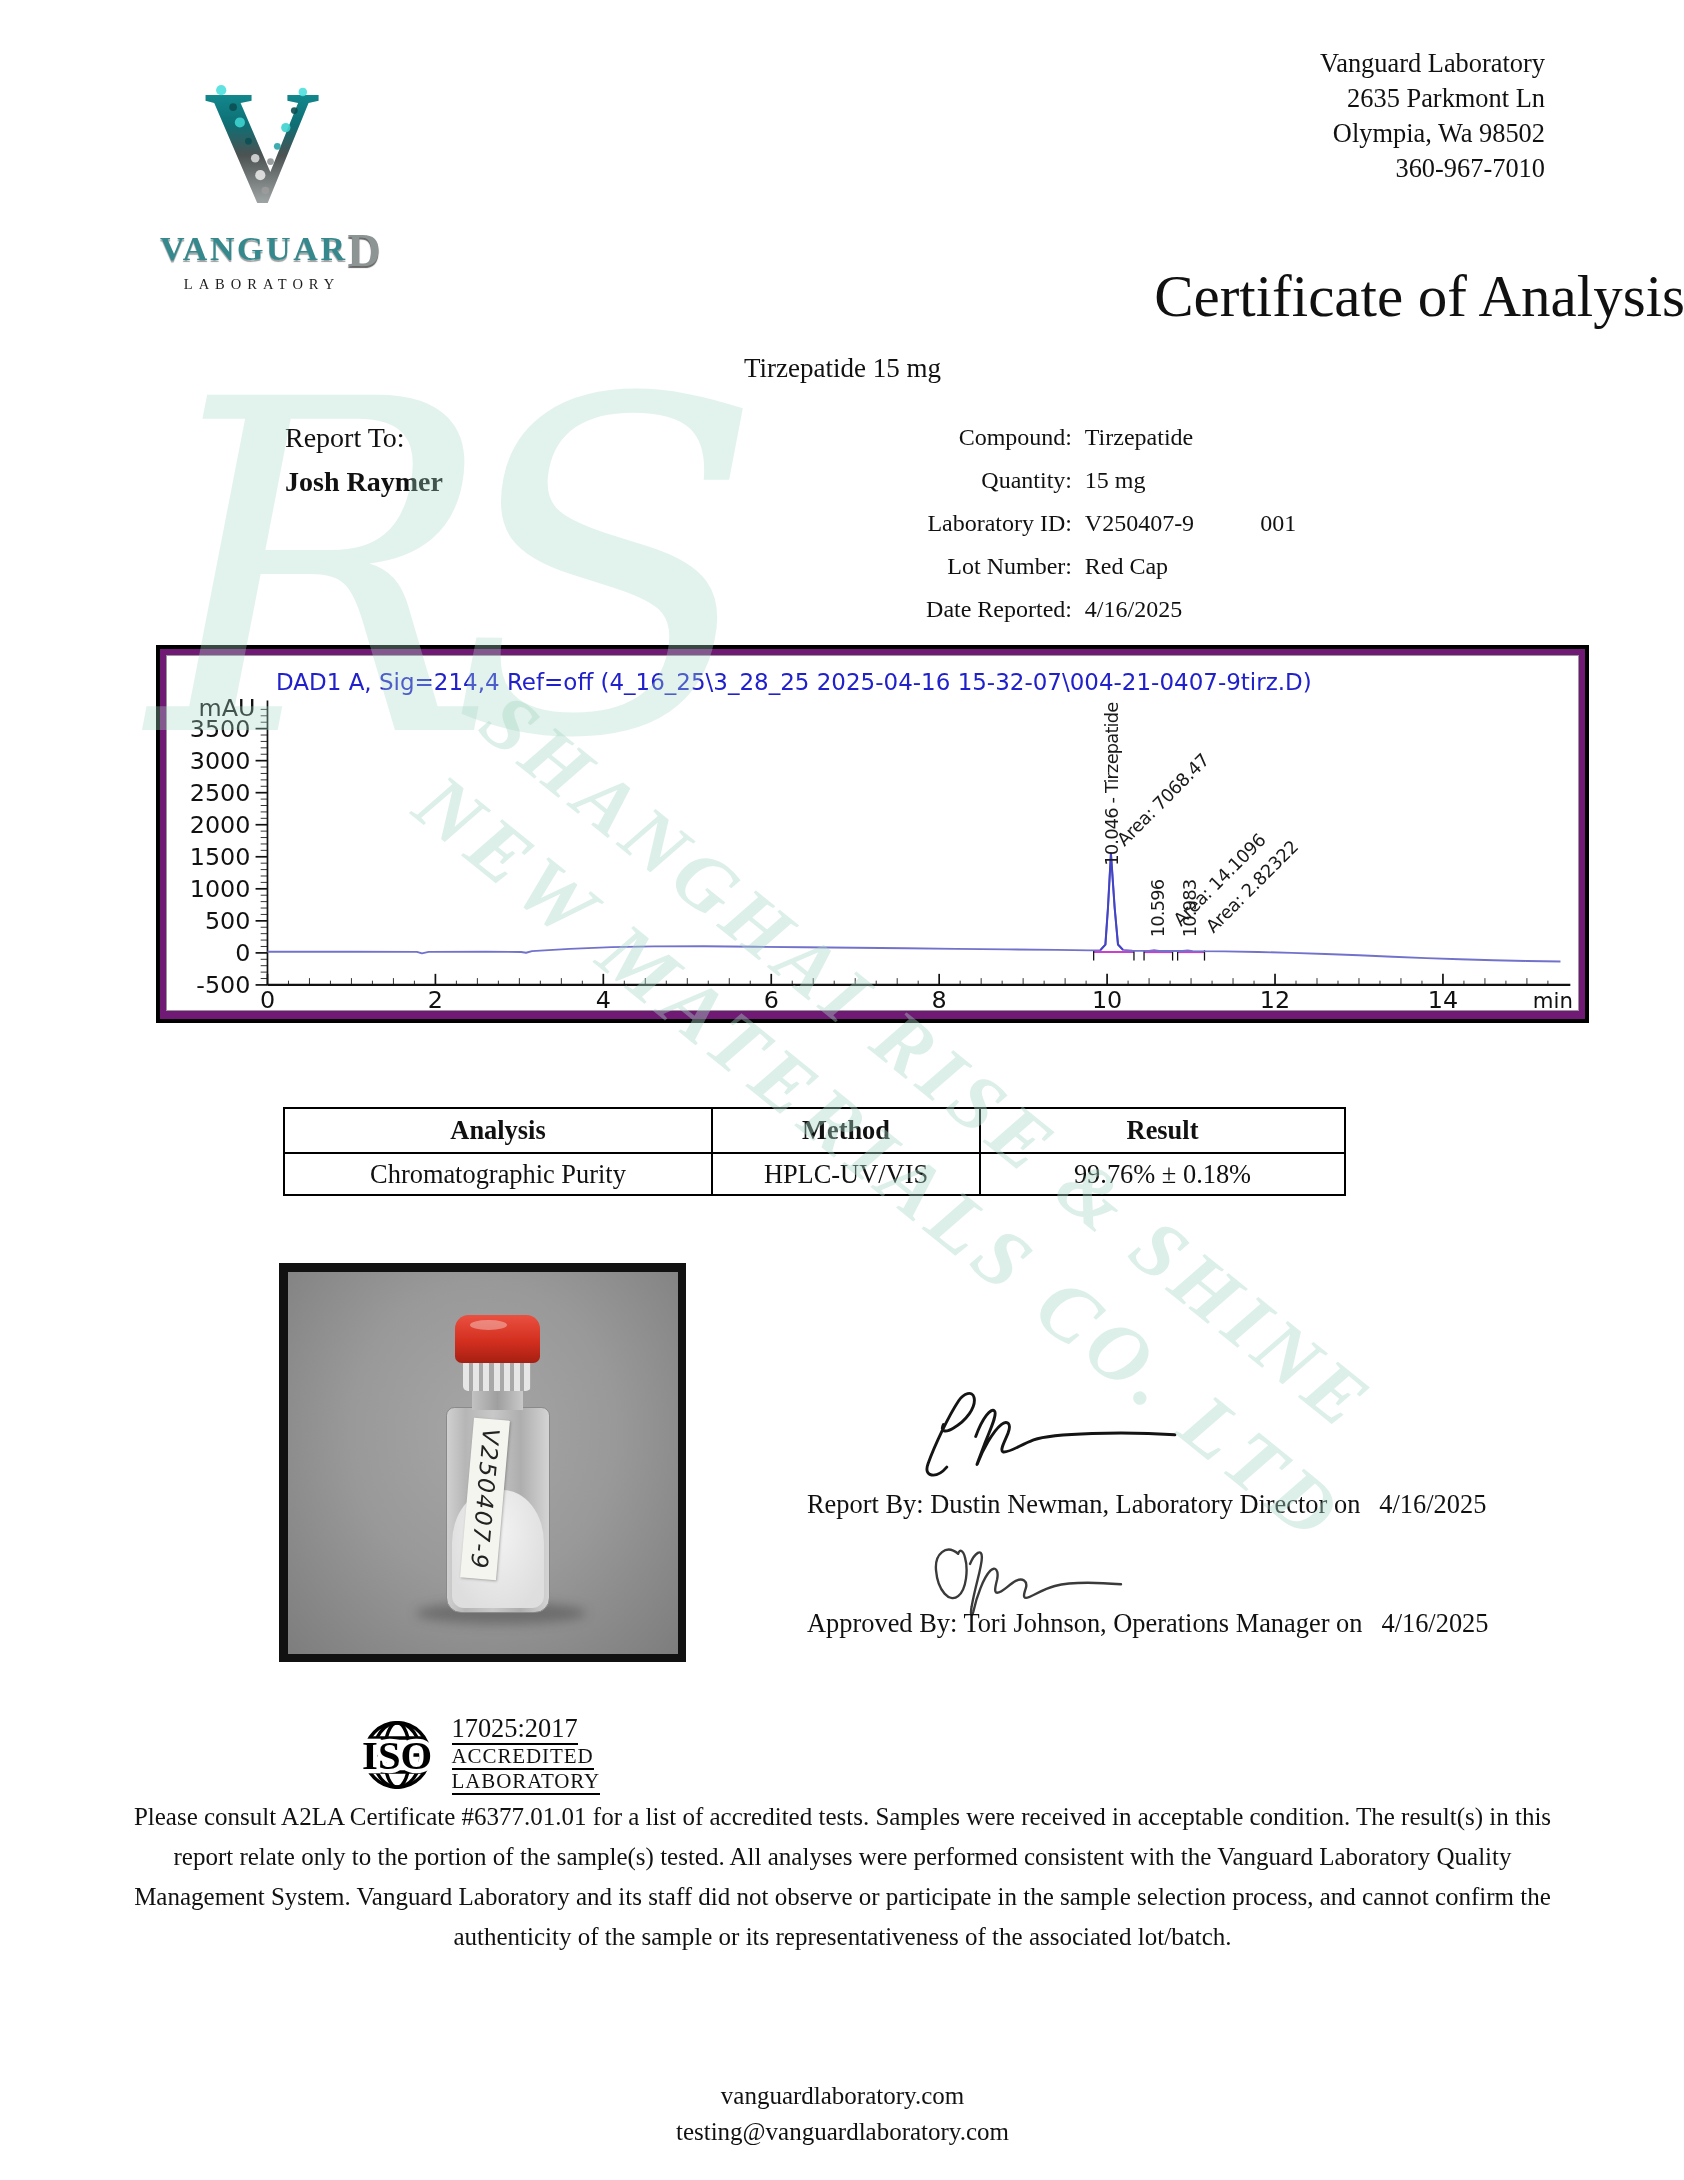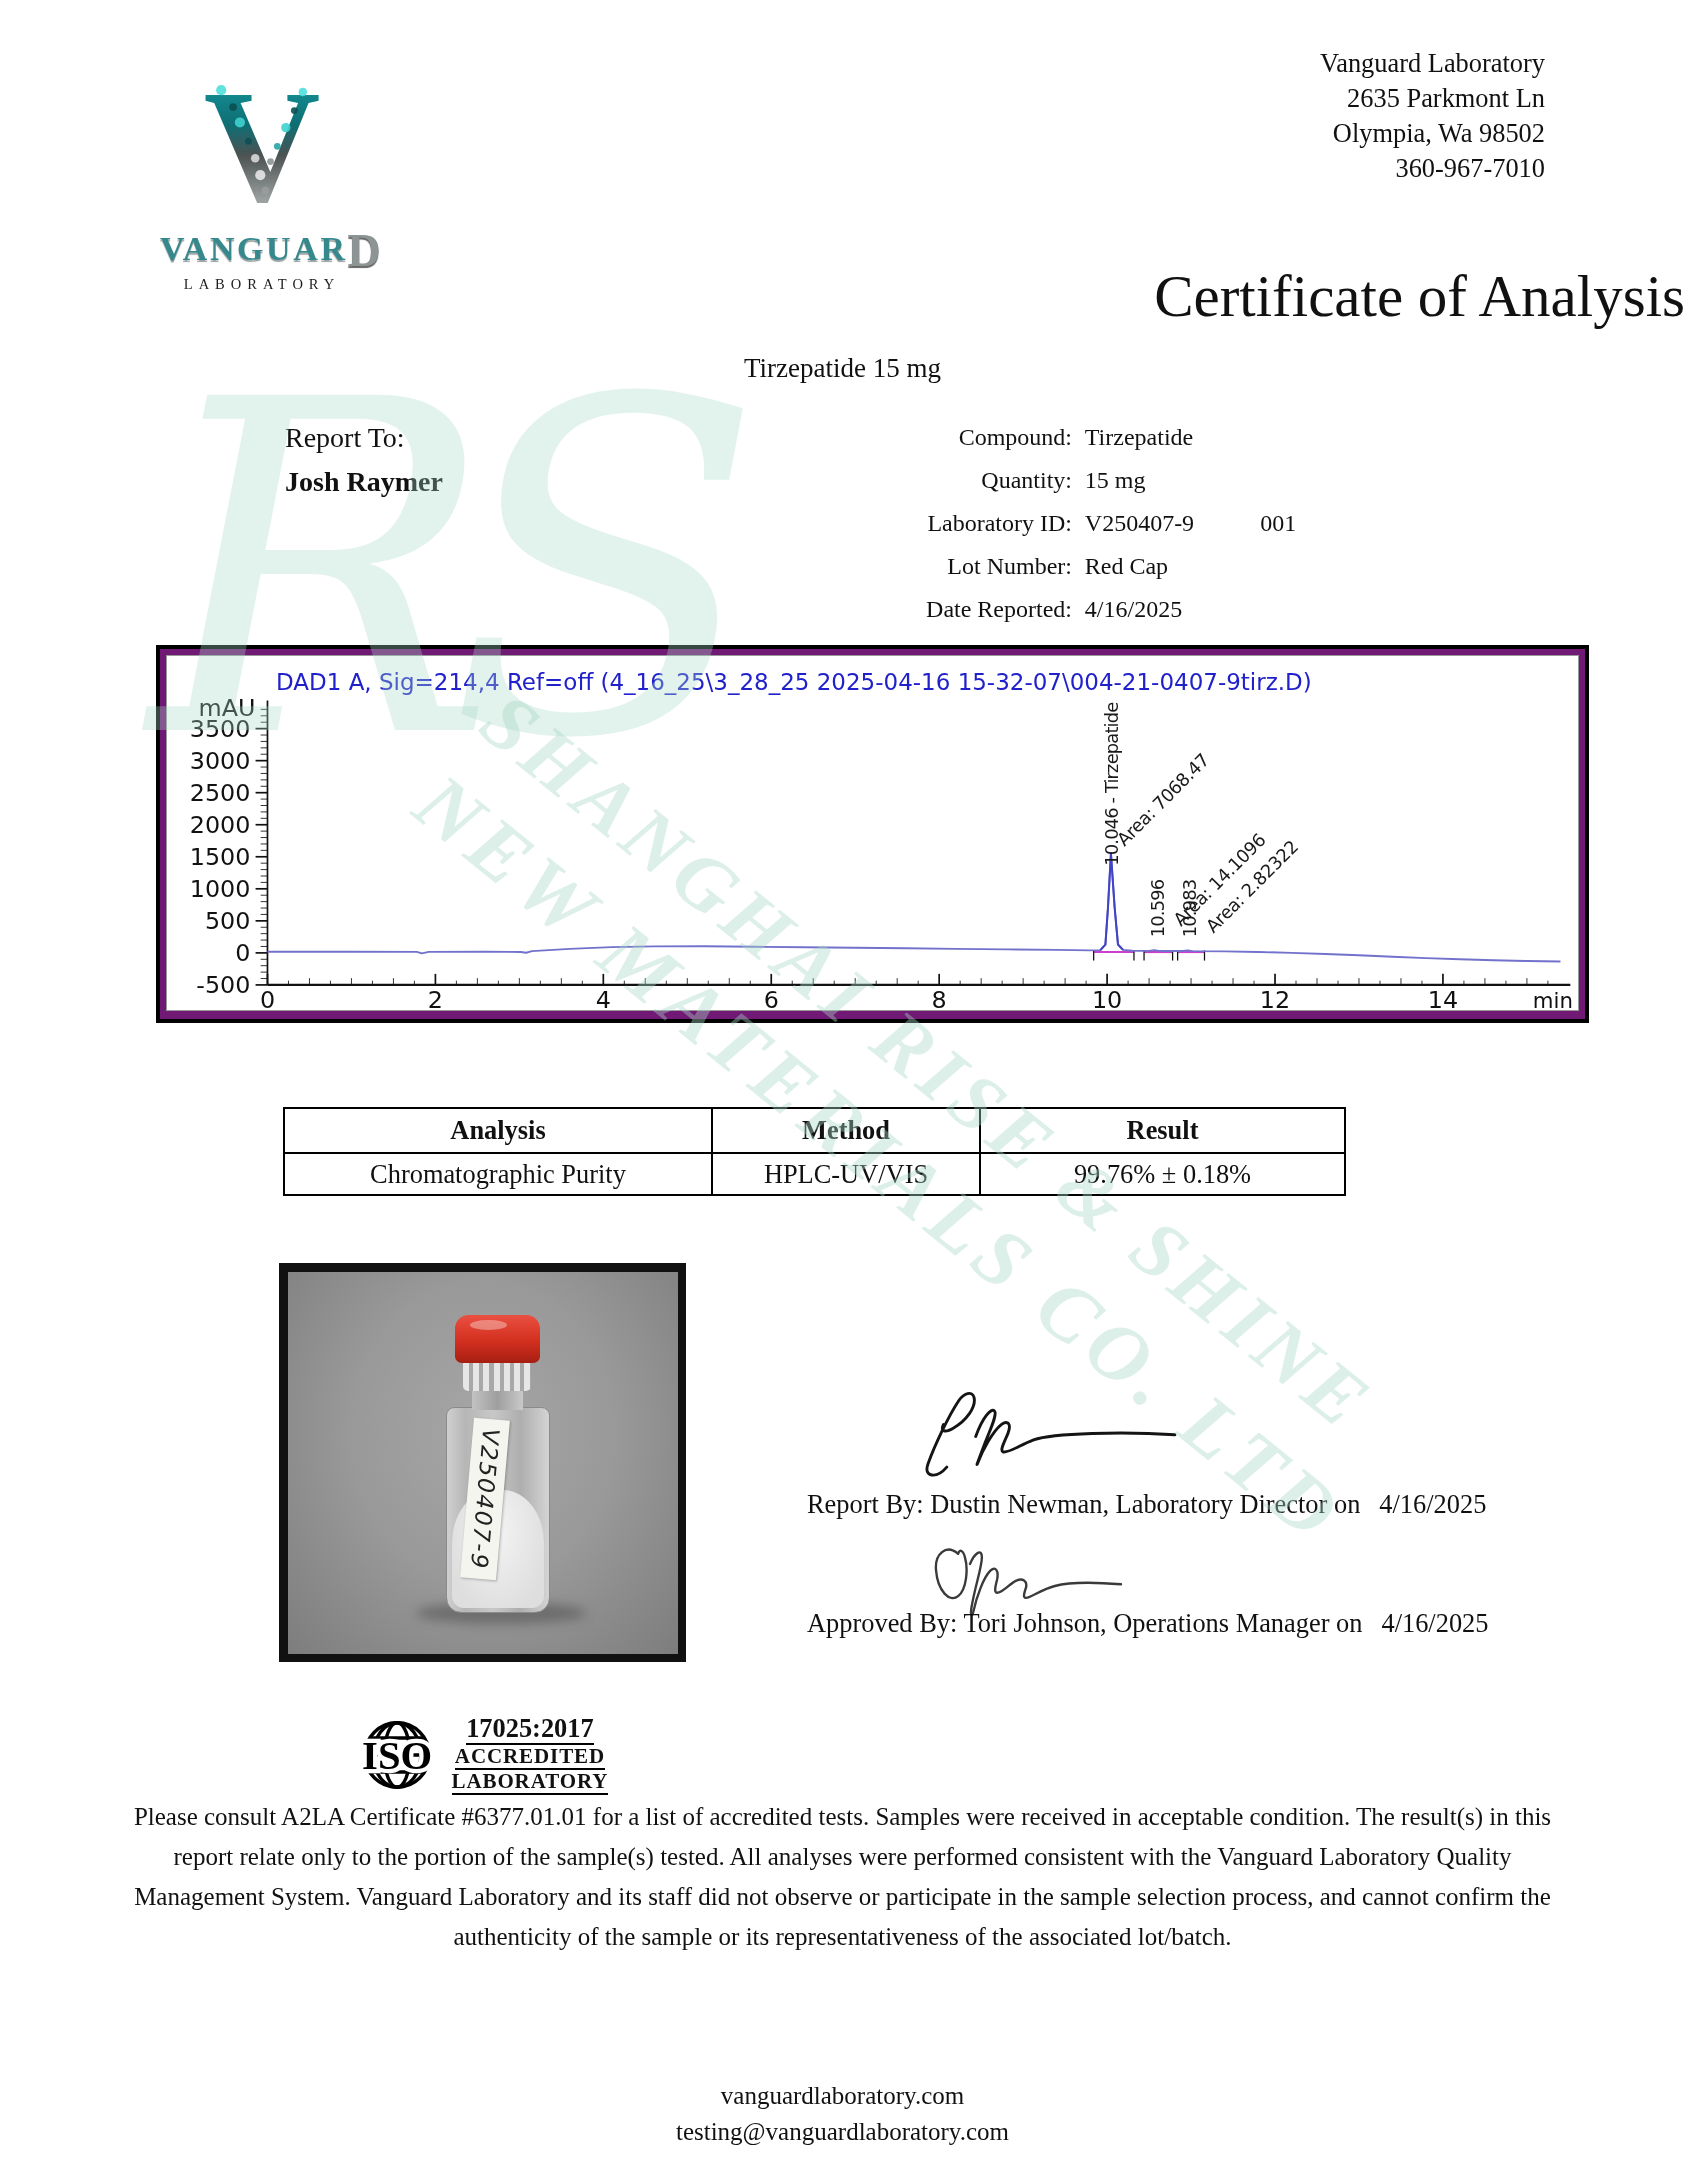--- a/index.html
+++ b/index.html
@@ -84,21 +84,21 @@
   
   .sig1{left:894px;top:1382px;z-index:2;}
   .sig2{left:920px;top:1530px;z-index:2;}
   .sig-line{font-size:26.4px;z-index:2;white-space:nowrap;}
   .sig-line .sig-date{margin-left:19px;}
   .sig-line1{left:807px;top:1489px;}
   .sig-line2{left:807px;top:1608px;}
 
   
   .iso{left:358px;top:1714px;display:flex;align-items:center;z-index:2;}
-  .iso-text{margin-left:8.5px;font-weight:bold;line-height:1.08;text-align:center;}
+  .iso-text{margin-left:8.5px;font-weight:normal;line-height:1.08;}
   .iso-cert{font-size:26.4px;border-bottom:2.6px solid #000;display:inline-block;}
   .iso-acc,.iso-lab{font-size:21px;border-bottom:2.6px solid #000;display:inline-block;
       letter-spacing:0.9px;}
   .iso-row{line-height:1.1;}
 
   
   .disclaimer{left:127px;top:1797px;width:1431px;text-align:center;font-size:25px;
       line-height:1.6;z-index:2;}
   .site{left:0;top:2082px;width:100%;text-align:center;font-size:25px;z-index:2;}
   .email{left:0;top:2118px;width:100%;text-align:center;font-size:25px;z-index:2;}

